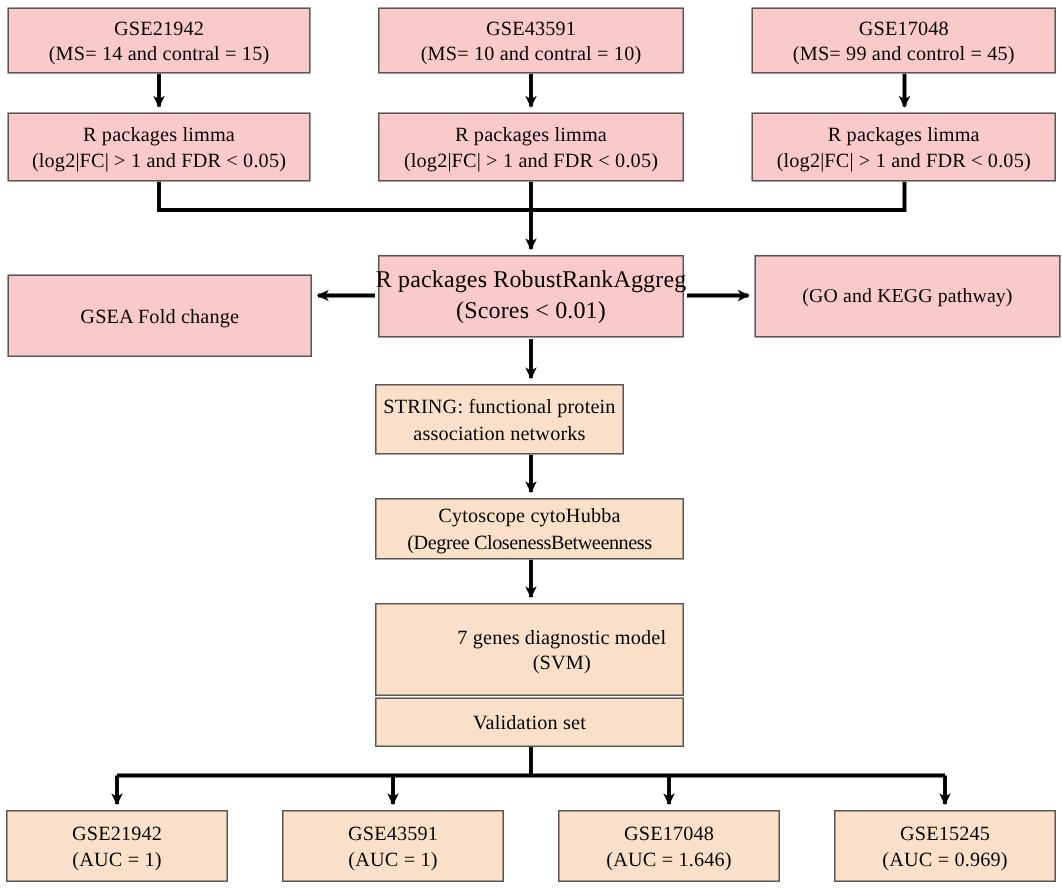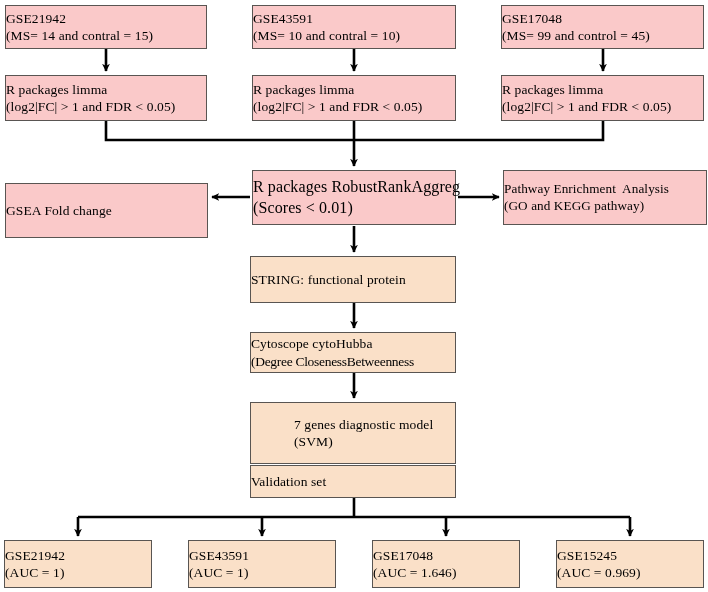--- a/index.html
+++ b/index.html
@@ -14,21 +14,21 @@
     background: #ffffff;
     font-family: "Liberation Serif", "DejaVu Serif", serif;
     overflow: hidden;
   }
   .node {
     position: absolute;
     box-sizing: border-box;
     border: 1.5px solid #595552;
     display: flex;
     flex-direction: column;
-    align-items: flex-start;
+    align-items: center;
     justify-content: center;
     text-align: center;
     color: #000000;
     font-size: 13.5px;
     line-height: 1.28;
     letter-spacing: 0.1px;
     white-space: nowrap;
     z-index: 3;
   }
   .node.pink  { background: #FAC9C9; }
@@ -115,26 +115,26 @@
   </div>
 
   <div class="node pink" style="left:5px; top:183px; width:203px; height:55px;">
     <span class="ln">GSEA Fold change</span>
   </div>
   <div class="node pink" style="left:252px; top:170px; width:204px; height:55px; font-size:16px;">
     <span class="ln">R packages RobustRankAggreg</span>
     <span class="ln">(Scores &lt; 0.01)</span>
   </div>
   <div class="node pink" style="left:503px; top:170px; width:204px; height:55px; font-size:13.2px;">
-    <span class="ln" style="white-space:pre;">Pathway Enrichment  Analysis</span>
     <span class="ln">(GO and KEGG pathway)</span>
   </div>
 
-  <div class="node peach" style="left:250px; top:256px; width:206px; height:47px;">
+  <div class="node peach" style="left:250px; top:256px; width:166px; height:47px;">
     <span class="ln">STRING: functional protein</span>
+    <span class="ln">association networks</span>
   </div>
 
   <div class="node peach overflow" style="left:250px; top:332px; width:206px; height:41px;">
     <span class="ln">Cytoscope cytoHubba</span>
     <span class="ln ln2">(Degree ClosenessBetweenness</span>
   </div>
 
   <div class="node peach" style="left:250px; top:402px; width:206px; height:62px;padding-left:43px;">
     <span class="ln">7 genes diagnostic model</span>
     <span class="ln">(SVM)</span>

